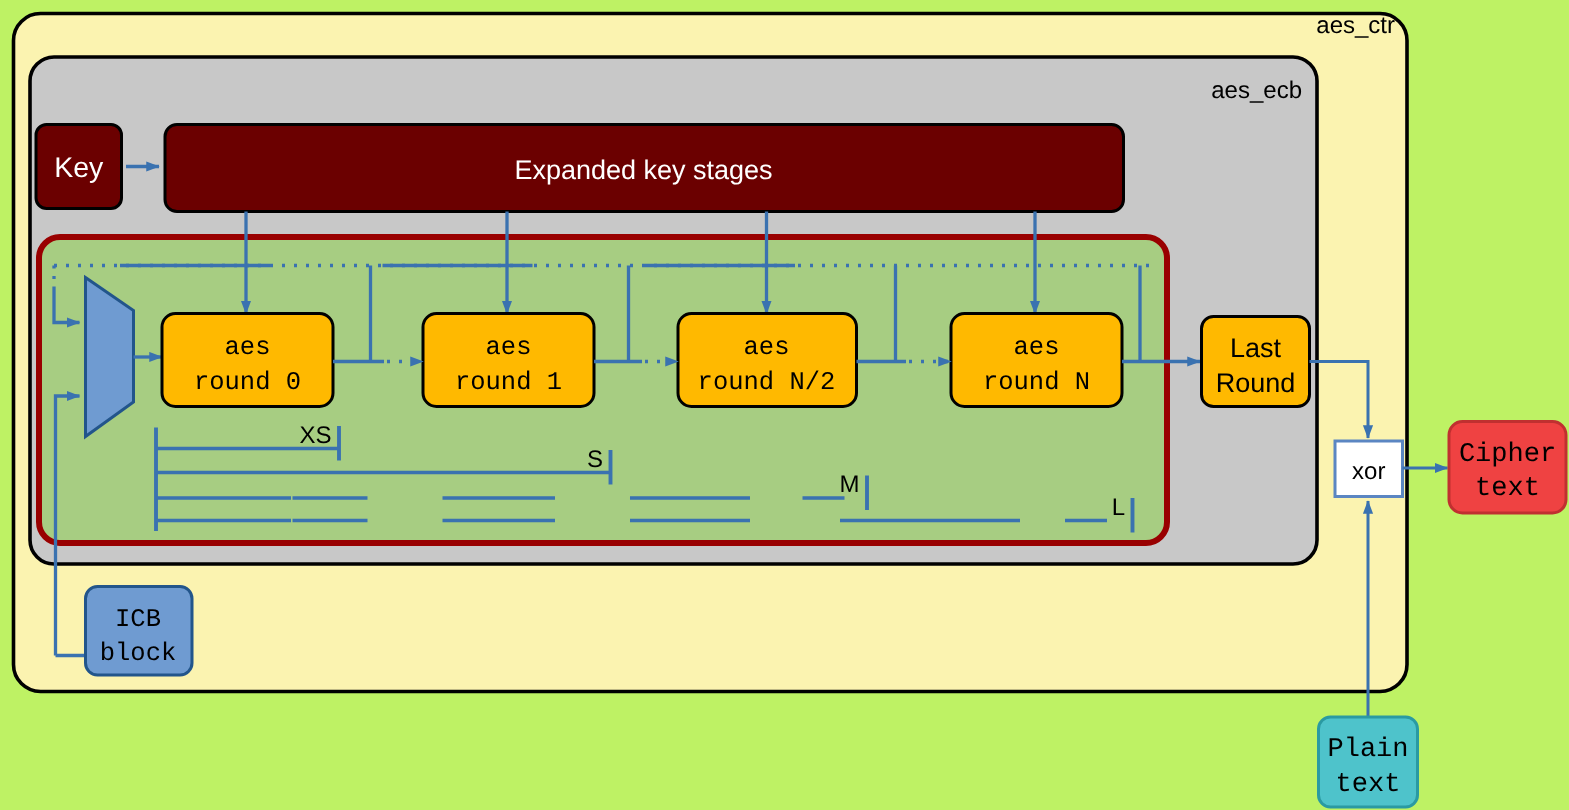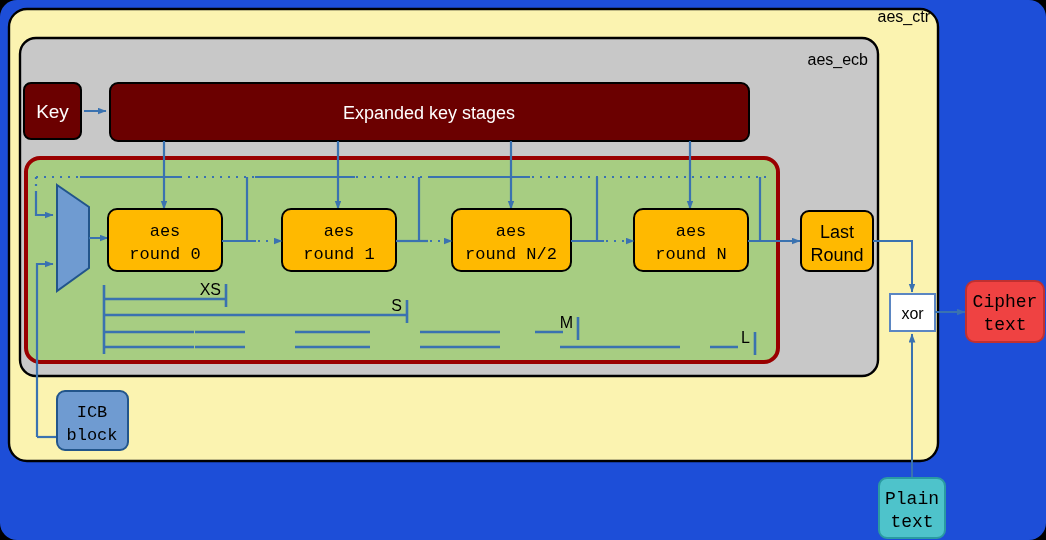--- a/index.html
+++ b/index.html
@@ -10,22 +10,21 @@
   body {
     width: 1046px;
     height: 540px;
     font-family: "Liberation Sans", sans-serif;
   }
   #stage {
     position: relative;
     width: 1046px;
     height: 540px;
     overflow: hidden;
-    background: #1d4ed8;
-    border-radius: 17px;
+    background: #bef264;
   }
   svg#diagram {
     position: absolute;
     left: 0;
     top: 0;
     width: 1046px;
     height: 540px;
     display: block;
   }
   .lbl-sans {

